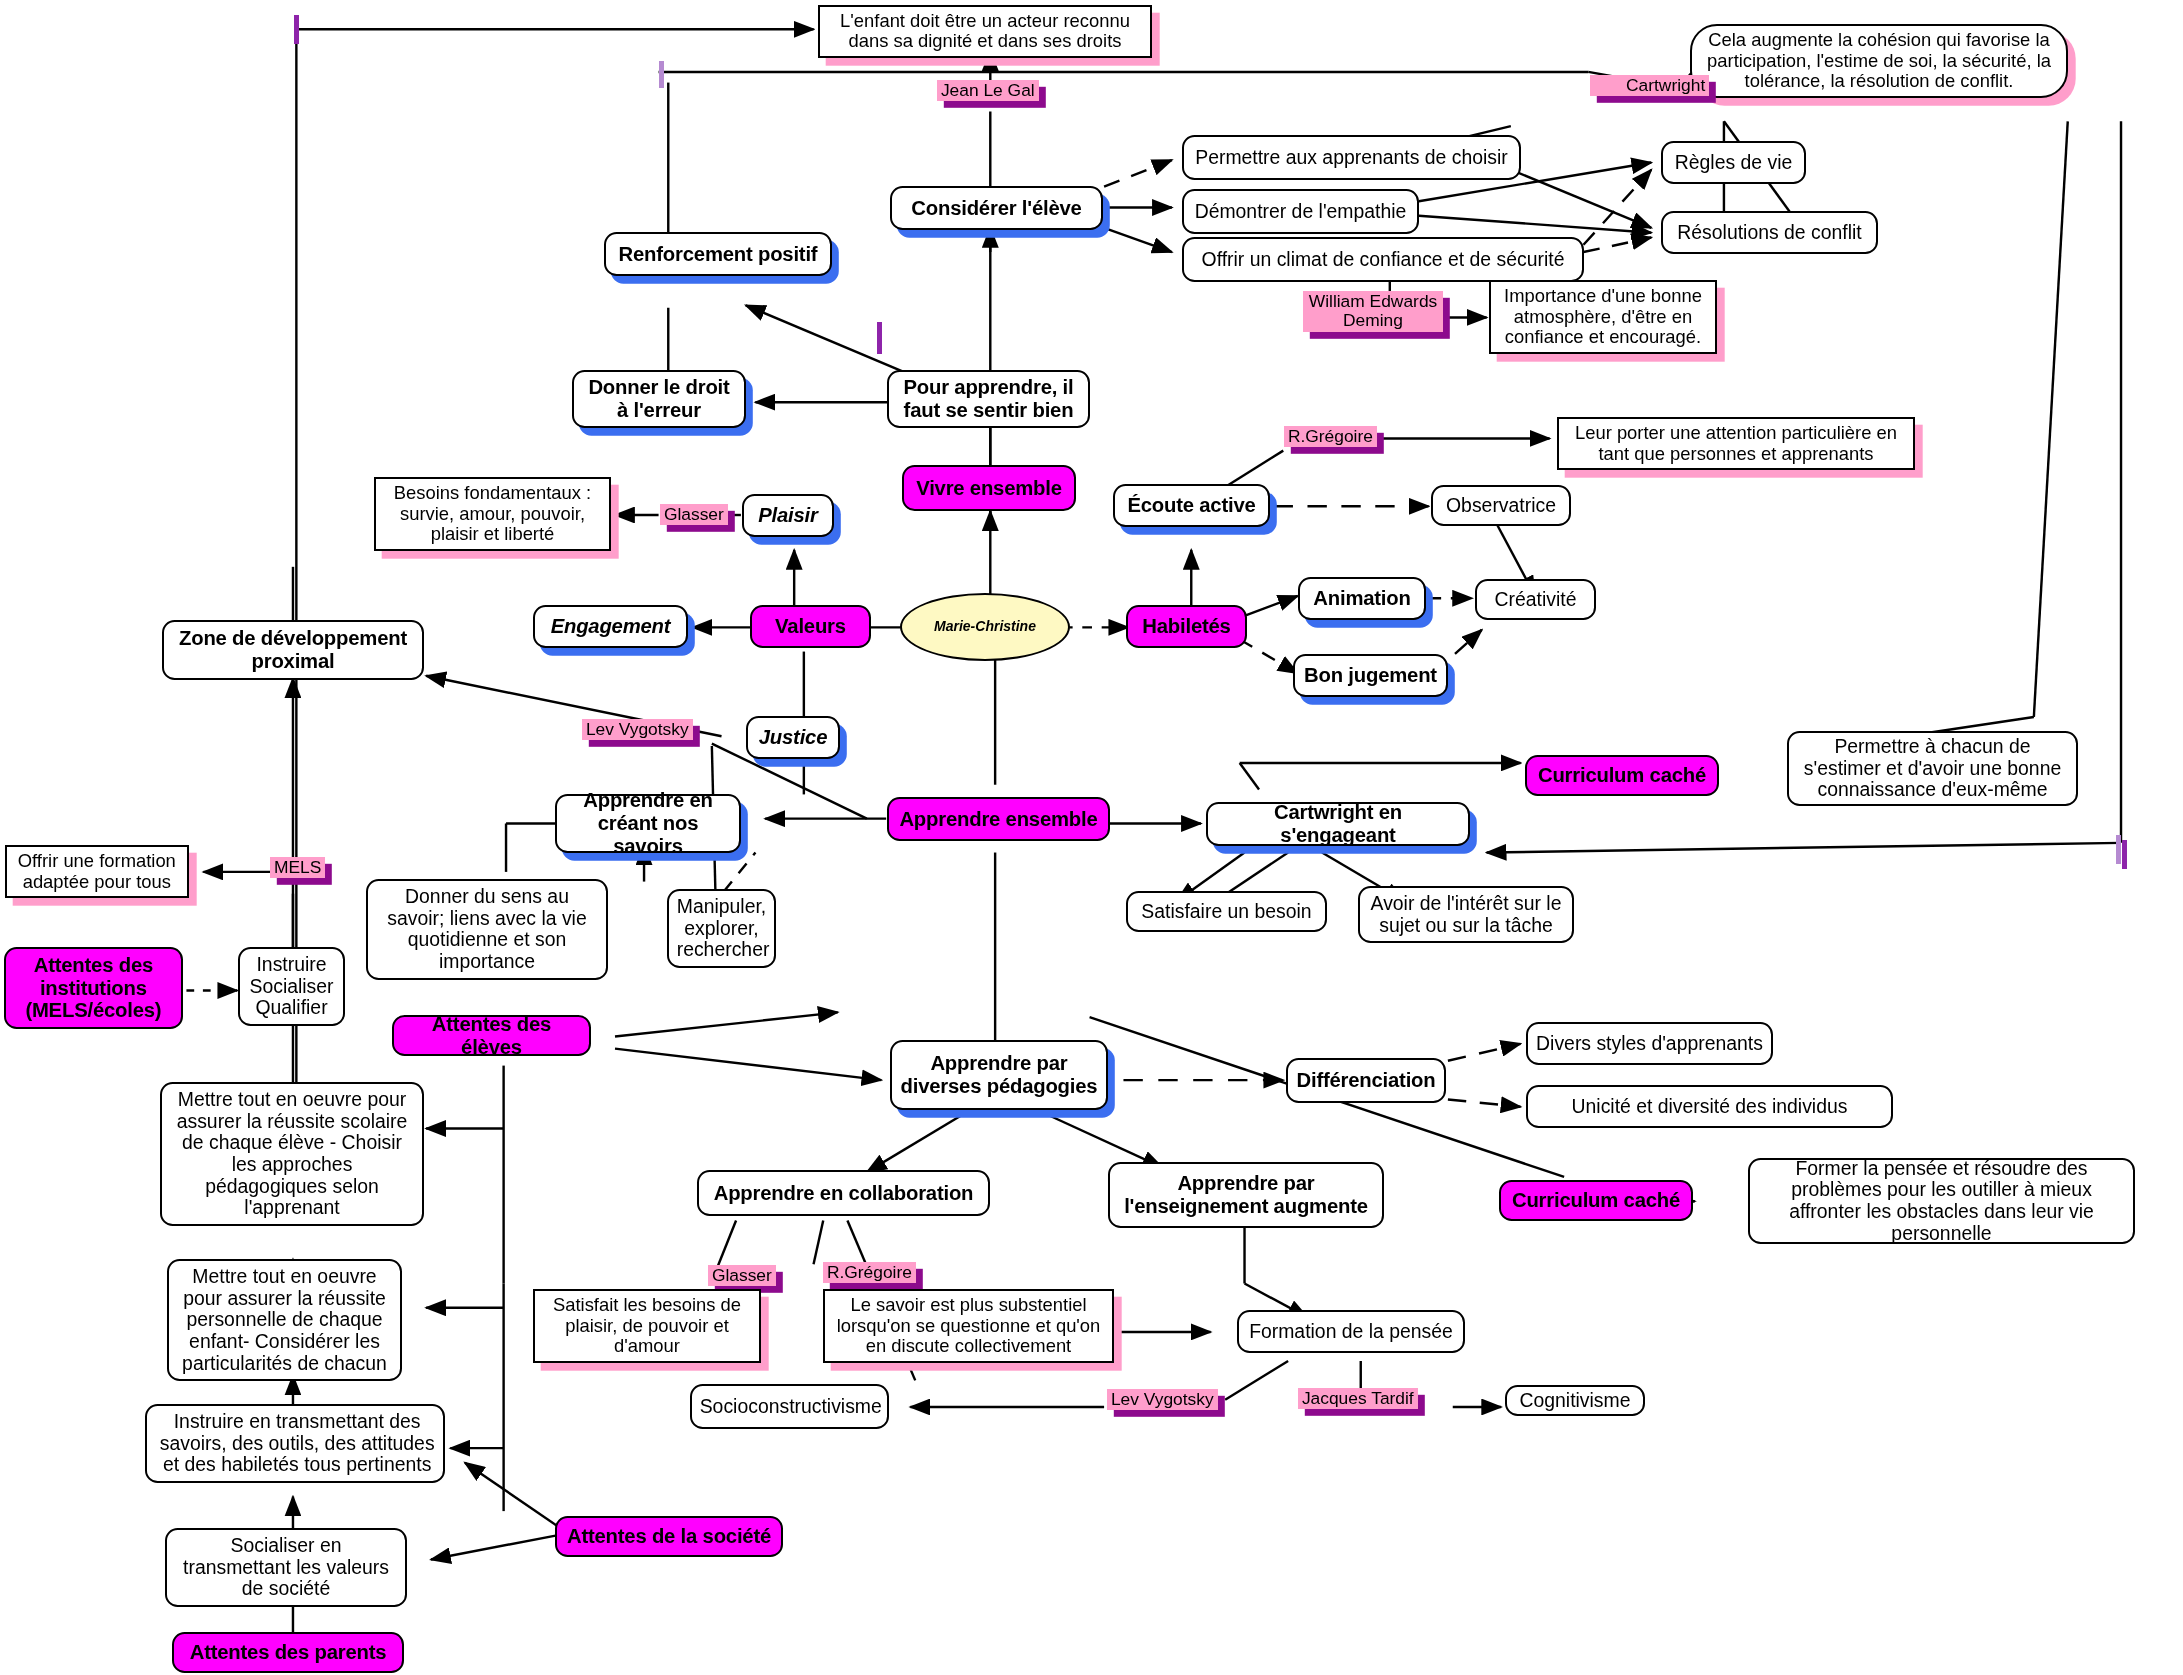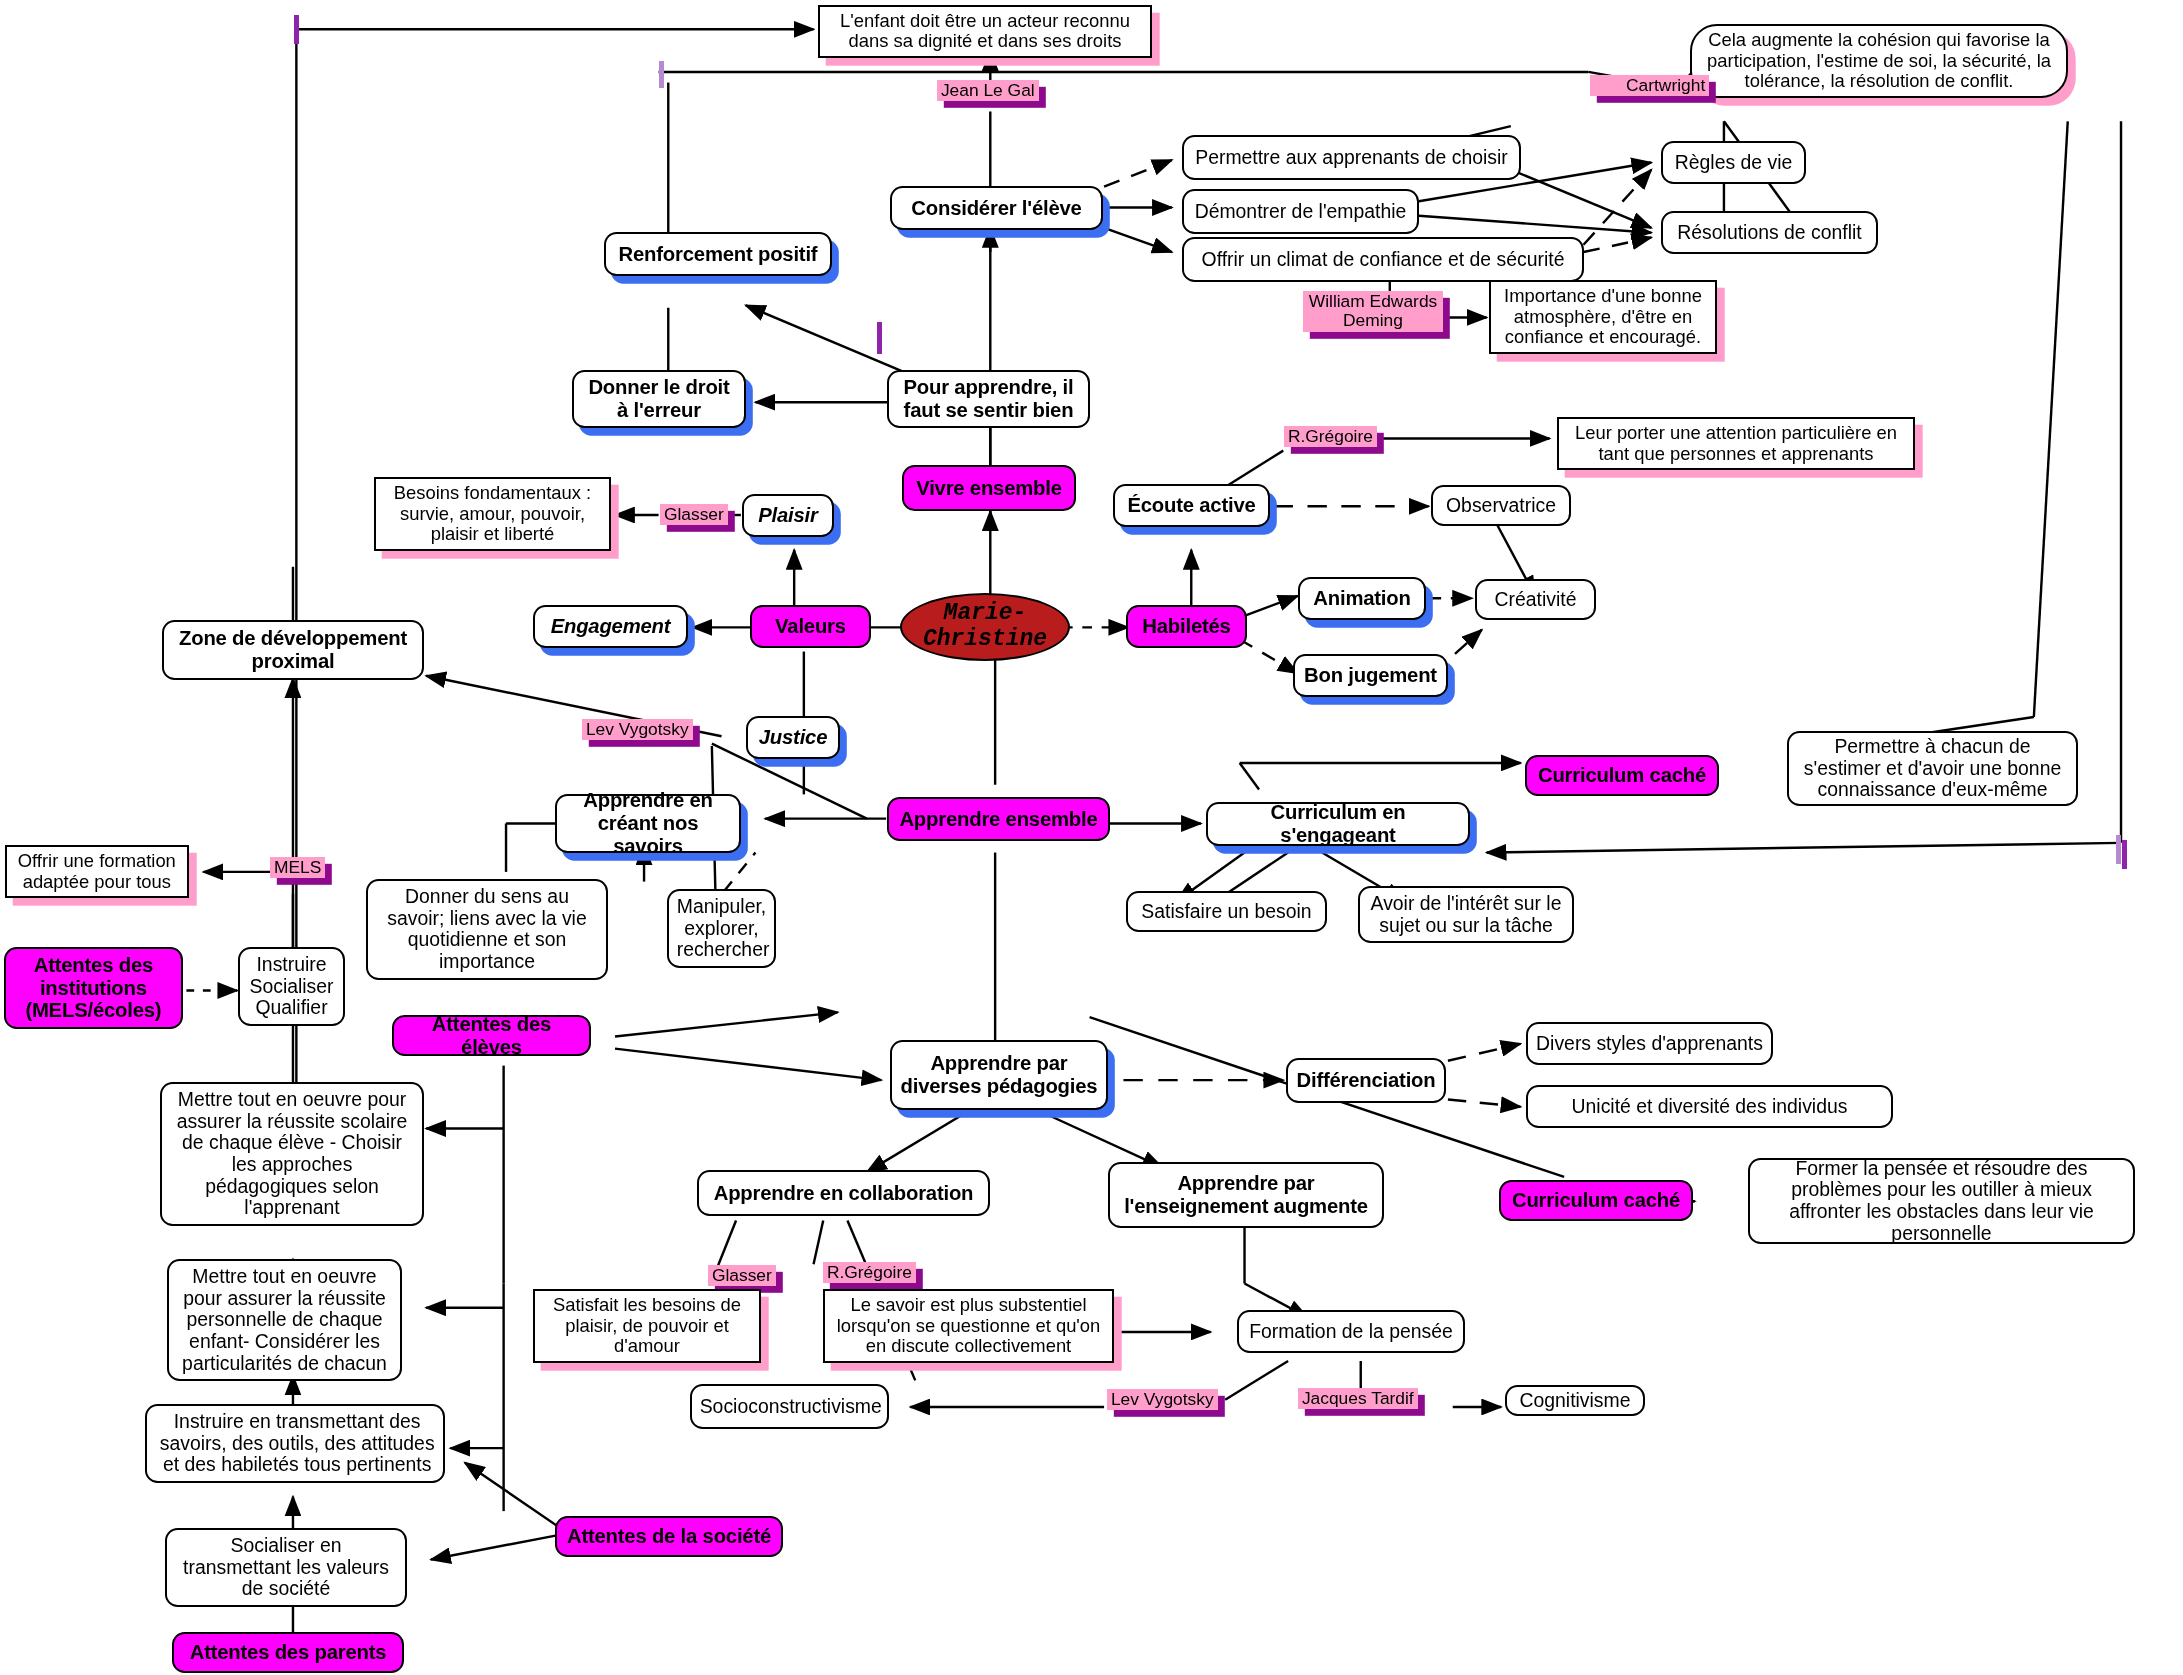--- a/index.html
+++ b/index.html
@@ -19,21 +19,21 @@
   .shadow-blue{box-shadow:6.8px 7.7px 0 0 #3b6ef0;}
   
   .mbox{border:2.9px solid #000;border-radius:12.6px;background:#ff00ff;color:#000;font-size:20.3px;font-weight:700;padding:4.8px 8.7px;letter-spacing:-0.2px;}
   
   .ital{font-style:italic;}
   
   .sqbox{border:2.4px solid #000;background:#fff;color:#000;font-size:18.4px;font-weight:400;padding:3.9px 6.8px;box-shadow:7.7px 7.7px 0 0 #ff9ecb;}
   
   .ptag{background:#ff9ecb;color:#000;font-size:17.4px;font-weight:400;padding:1px 3.9px;box-shadow:6.8px 6.8px 0 0 #8d0a8d;border:0;}
   
-  .ellipse{border:2.4px solid #000;border-radius:50%;background:#b91c1c;color:#000;font-size:23px;font-weight:700;font-style:italic;font-family:Liberation Mono, monospace;}
+  .ellipse{border:2.4px solid #000;border-radius:50%;background:#fef9c3;color:#000;font-size:14px;font-weight:700;font-style:italic;}
   
   .tick{position:absolute;width:4.8px;background:#8e24aa;z-index:6;}
   .tick.lav{background:#b58ad1;}
 </style>
 </head>
 <body>
 
 <div id="stage">
 
   <svg class="edges" viewBox="0 0 4508 3460">
@@ -351,21 +351,21 @@
     <span class="txt">Permettre à chacun de s'estimer et d'avoir une bonne connaissance d'eux-même</span>
   </div>
 
   <div class="node rbold shadow-blue" style="left:555px;top:794px;width:186px;height:59px;">
     <span class="txt">Apprendre en créant nos savoirs</span>
   </div>
   <div class="node mbox" style="left:887px;top:797px;width:223px;height:44px;">
     <span class="txt">Apprendre ensemble</span>
   </div>
   <div class="node rbold shadow-blue" style="left:1206px;top:802px;width:264px;height:44px;">
-    <span class="txt">Curriculum en s'engageant</span>
+    <span class="txt">Cartwright en s'engageant</span>
   </div>
 
   <div class="node sqbox" style="left:4.8px;top:845px;width:184px;">
     <span class="txt">Offrir une formation adaptée pour tous</span>
   </div>
   <div class="node ptag" style="left:270px;top:857px;">
     <span class="txt">MELS</span>
   </div>
 
   <div class="node rbox" style="left:366px;top:879px;width:242px;">

